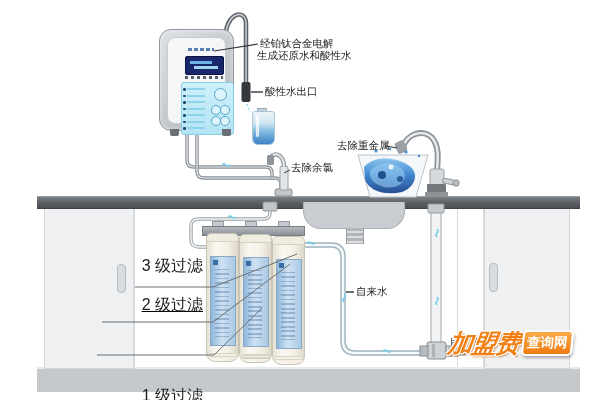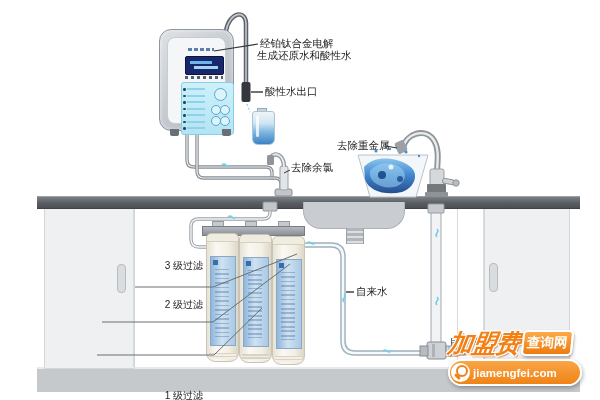--- a/index.html
+++ b/index.html
@@ -62,21 +62,21 @@
   .filter-cyl .f-label::after{content:"";position:absolute;left:4px;top:12px;width:14px;height:68px;
     background:repeating-linear-gradient(180deg,rgba(60,100,150,.35) 0 1.5px,transparent 1.5px 4.5px);}
   .filter-cyl .ribs{position:absolute;left:2px;bottom:2px;width:27px;height:6px;
     background:repeating-linear-gradient(180deg,#d8d3c4 0 1.5px,#f3efe4 1.5px 3px);}
 
   
   #basin{left:356px;top:147px;width:74px;height:51px;z-index:3;}
 
   
   .fblock{position:absolute;left:93px;width:110px;text-align:right;z-index:7;}
-  .fblock div{font-size:10px;color:#1c1c1c;line-height:12px;white-space:nowrap;}
+  .fblock div{font-size:16px;color:#1c1c1c;line-height:12px;white-space:nowrap;}
 
   svg.layer{position:absolute;left:0;top:0;z-index:3;pointer-events:none;}
   svg#annot{z-index:6;}
 
   
   #watermark{left:448px;top:328px;width:146px;height:62px;z-index:60;}
   #wm-row1{display:flex;align-items:center;height:30px;}
   #wm-name1{font-size:25px;font-weight:bold;font-style:italic;color:#f28014;transform:skewX(-8deg);
     letter-spacing:-1px;
     text-shadow:-1px -1px 0 #fff,1px -1px 0 #fff,-1px 1px 0 #fff,1px 1px 0 #fff,2px 2px 1px rgba(190,85,0,.55);}
@@ -276,34 +276,27 @@
   </div>
   <div class="lbl" style="left:265px;top:85px;">酸性水出口</div>
   <div class="lbl" style="left:291px;top:161px;">去除余氯</div>
   <div class="lbl" style="left:337px;top:139px;">去除重金属</div>
   <div class="lbl" style="left:356px;top:285px;">自来水</div>
   <div class="lbl" style="left:450px;top:335px;font-size:9.5px;z-index:5;">自来水</div>
 
   <div class="fblock" style="top:260px;">
     <div>3 级过滤</div>
   </div>
-  <div class="fblock" style="top:299px;">
+  <div class="fblock" style="top:299px;text-decoration:underline;">
     <div>2 级过滤</div>
   </div>
   <div class="fblock" style="top:346px;margin-top:44px;">
     <div>1 级过滤</div>
   </div>
 
   <div class="abs" id="watermark">
     <div id="wm-row1">
       <span id="wm-name1">加盟费</span>
       <span id="wm-name2">查询网</span>
     </div>
-    <div id="wm-pill">
-      <div id="wm-mag">
-        <div class="ring"></div>
-          <div class="stick"></div>
-      </div>
-      <span id="wm-domain">jiamengfei.com</span>
-    </div>
   </div>
 
 </div>
 
 </body></html>

